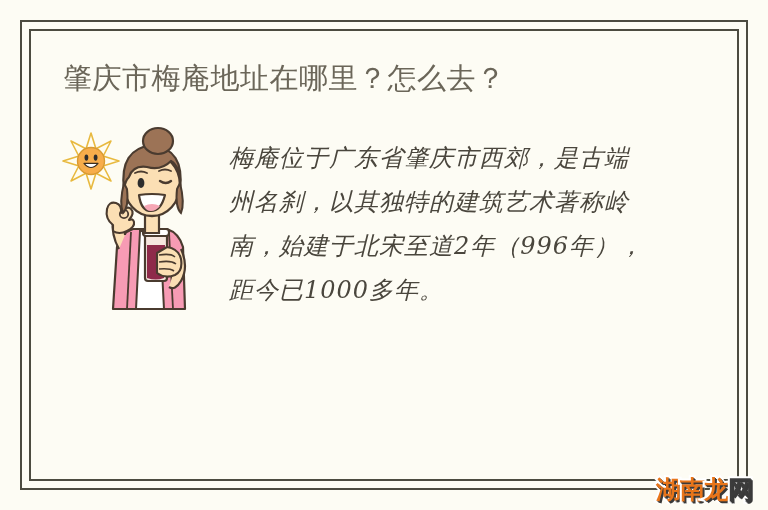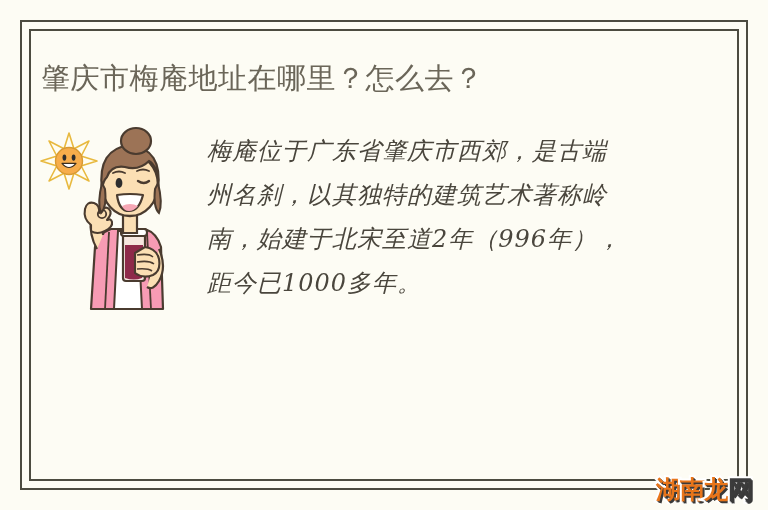--- a/index.html
+++ b/index.html
@@ -44,37 +44,37 @@
   }
 
   
   .content {
     position: absolute;
     left: 29px;
     top: 29px;
     width: 690px;
     height: 452px;
     box-sizing: border-box;
-    padding: 26px 30px 0 10px;
+    padding: 26px 30px 0 32px;
   }
 
   .article-title {
     color: #6b6659;
     font-size: 29px;
     line-height: 46px;
     font-weight: 400;
     letter-spacing: 0.5px;
     margin: 0;
     padding-left: 2px;
     max-width: 600px;
   }
 
   .article-body-row {
     display: flex;
-    align-items: flex-start;
+    align-items: center;
     margin-top: 18px;
   }
 
   .illustration {
     width: 160px;
     height: 200px;
     flex: 0 0 160px;
     position: relative;
   }
 

